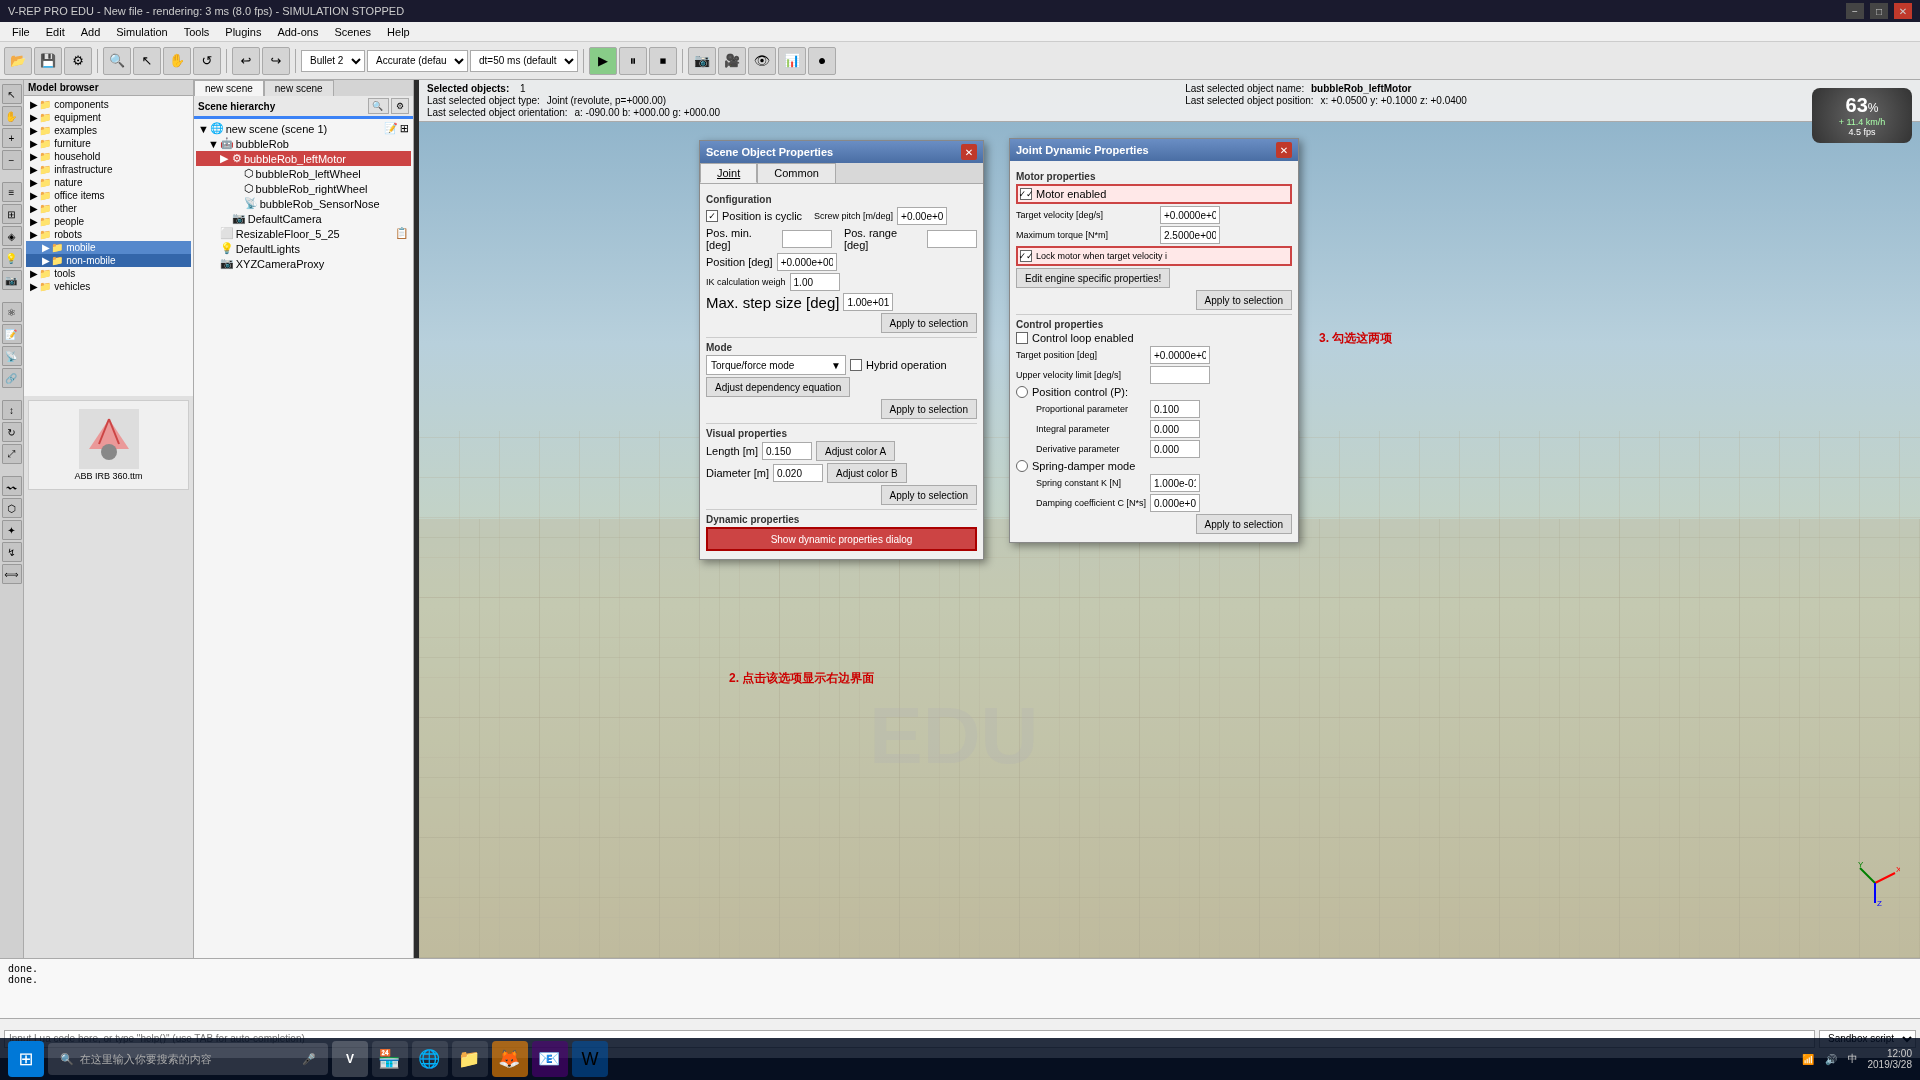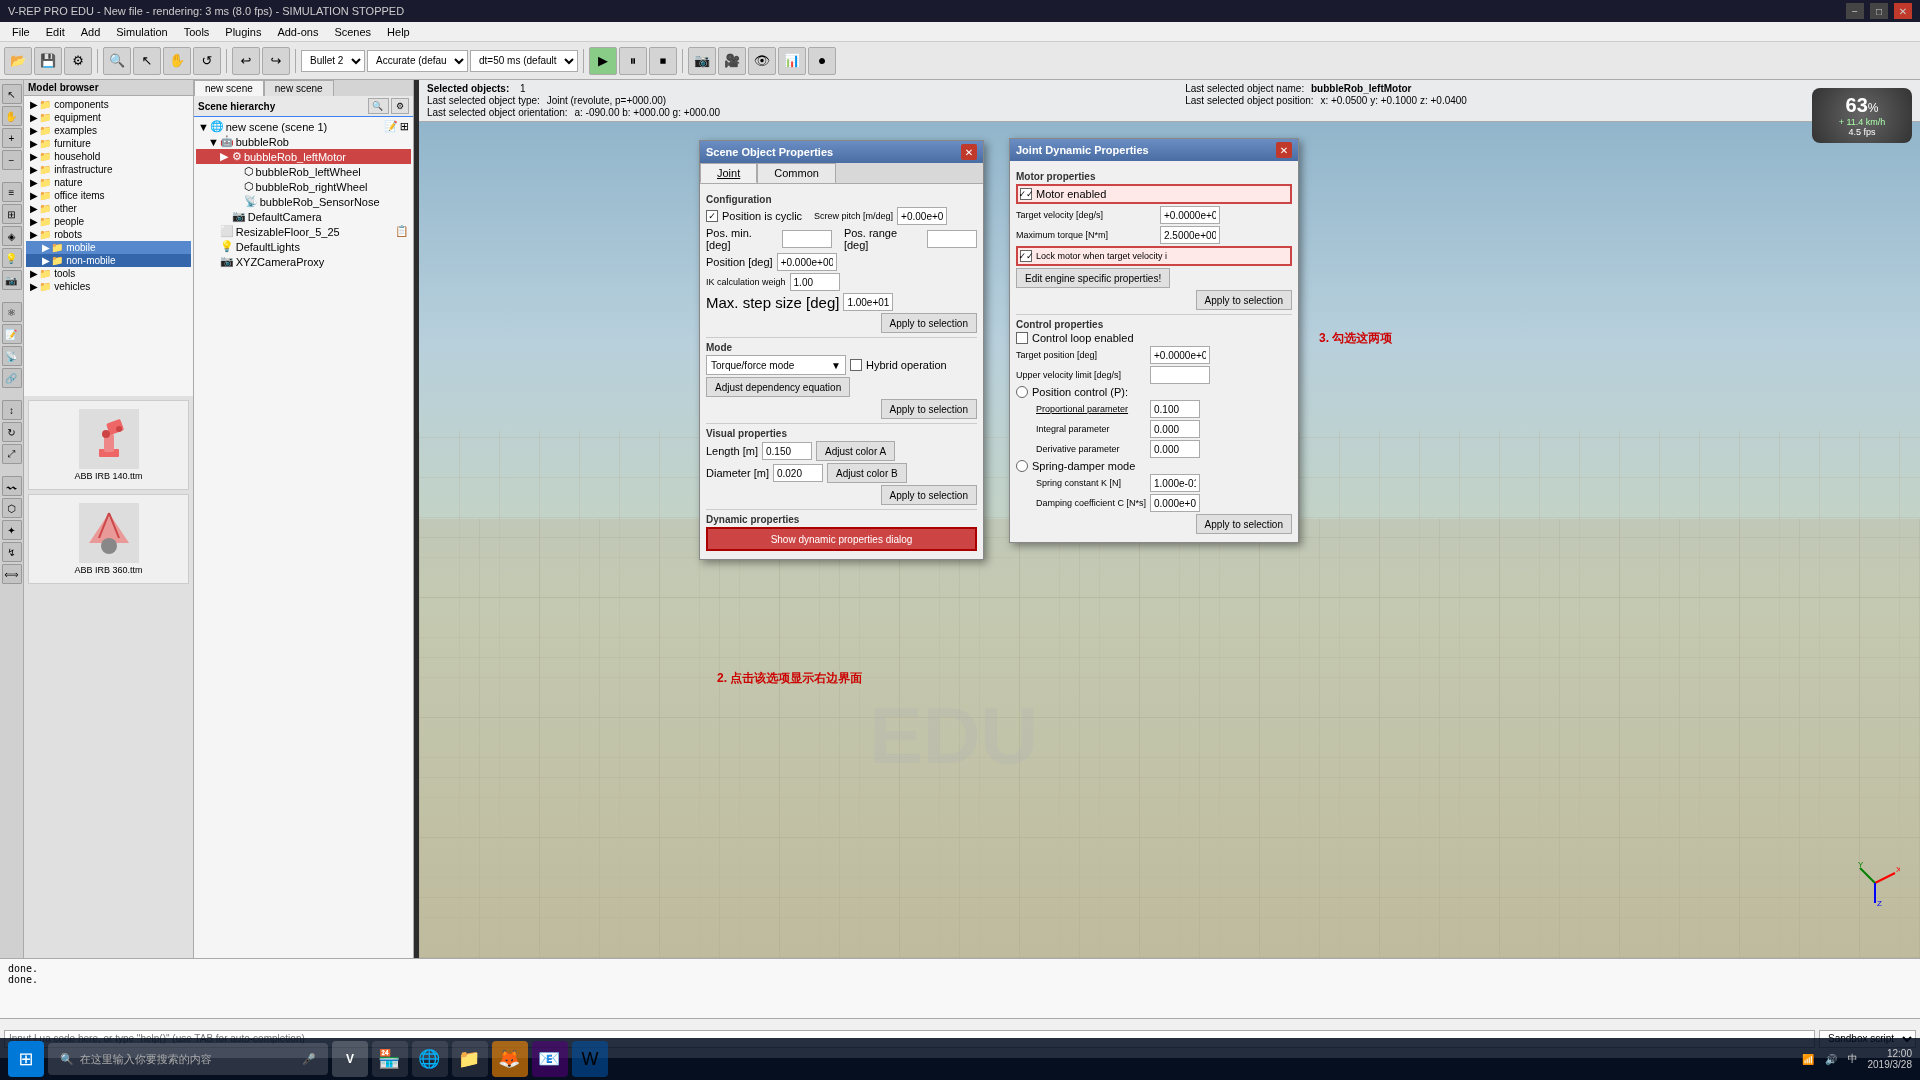--- a/index.html
+++ b/index.html
@@ -28,21 +28,21 @@
     #left-icons { width: 24px; background: #d0d0d0; border-right: 1px solid #aaa; display: flex; flex-direction: column; align-items: center; padding-top: 4px; gap: 2px; }
     .icon-btn { width: 20px; height: 20px; background: #c4c4c4; border: 1px solid #999; cursor: pointer; display: flex; align-items: center; justify-content: center; font-size: 10px; border-radius: 1px; }
     #model-browser-title { background: #d4d4d4; padding: 2px 4px; font-size: 10px; font-weight: bold; border-bottom: 1px solid #aaa; }
     #model-browser-content { flex: 1; overflow-y: auto; padding: 2px; }
     .model-item { height: 90px; background: #f0f0f0; border: 1px solid #ccc; margin-bottom: 4px; display: flex; flex-direction: column; align-items: center; justify-content: center; padding: 4px; }
     .model-thumb { width: 60px; height: 60px; background: #ddd; display: flex; align-items: center; justify-content: center; font-size: 24px; }
     .model-label { font-size: 9px; text-align: center; margin-top: 2px; }
     #scene-tabs { display: flex; background: #d4d4d4; }
     .scene-tab { padding: 2px 10px; font-size: 10px; cursor: pointer; border: 1px solid #aaa; border-bottom: none; background: #e0e0e0; }
     .scene-tab.active { background: #f5f5f5; }
-    #scene-header { background: #e8e8e8; padding: 2px 4px; display: flex; align-items: center; justify-content: space-between; border-bottom: 1px solid #3b82f6; font-size: 10px; font-weight: bold; }
+    #scene-header { background: #e8e8e8; padding: 2px 4px; display: flex; align-items: center; justify-content: space-between; border-bottom: 3px solid #3b82f6; font-size: 10px; font-weight: bold; }
     #scene-content { flex: 1; overflow-y: auto; padding: 2px; }
     .hier-item { display: flex; align-items: center; gap: 2px; padding: 1px 2px; cursor: pointer; white-space: nowrap; }
     .hier-item.selected { background: #cc4444; color: white; }
     .indent-1 { padding-left: 12px; }
     .indent-2 { padding-left: 24px; }
     .indent-3 { padding-left: 36px; }
 
     
     #viewport { flex: 1; background: linear-gradient(180deg, #a0b8c8 0%, #c8d8e0 40%, #d4d0b8 70%, #c8c4a8 100%); position: relative; overflow: hidden; }
     .viewport-grid { position: absolute; bottom: 0; left: 0; right: 0; height: 60%; background: repeating-linear-gradient(0deg, rgba(180,175,155,0.3) 0px, rgba(180,175,155,0.3) 1px, transparent 1px, transparent 40px), repeating-linear-gradient(90deg, rgba(180,175,155,0.3) 0px, rgba(180,175,155,0.3) 1px, transparent 1px, transparent 40px); }
@@ -259,32 +259,20 @@
           <span>▶</span>
           <span>📁</span>
           <span>vehicles</span>
         </div>
       </div>
 
       <div style="flex:1; overflow-y:auto; background:#e0e0e0; padding:4px;">
         <div class="model-item">
           <div class="model-thumb">
             <svg width="50" height="50" viewBox="0 0 50 50">
-              <rect x="15" y="35" width="20" height="8" fill="#e66" rx="1"></rect>
-              <rect x="20" y="20" width="10" height="18" fill="#e88" rx="2"></rect>
-              <rect x="22" y="10" width="15" height="12" fill="#e66" rx="2" transform="rotate(-20 22 10)"></rect>
-              <circle cx="22" cy="20" r="4" fill="#c44"></circle>
-              <circle cx="35" cy="15" r="3" fill="#c44"></circle>
-            </svg>
-          </div>
-          <div class="model-label">ABB IRB 140.ttm</div>
-        </div>
-        <div class="model-item">
-          <div class="model-thumb">
-            <svg width="50" height="50" viewBox="0 0 50 50">
               <polygon points="25,5 45,35 5,35" fill="#e88" opacity="0.8"></polygon>
               <circle cx="25" cy="38" r="8" fill="#888"></circle>
               <line x1="25" y1="5" x2="15" y2="30" stroke="#c44" stroke-width="2"></line>
               <line x1="25" y1="5" x2="35" y2="30" stroke="#c44" stroke-width="2"></line>
             </svg>
           </div>
           <div class="model-label">ABB IRB 360.ttm</div>
         </div>
       </div>
     </div>
@@ -486,21 +474,21 @@
         </div>
         <div class="divider"></div>
 
         <div class="section-label">Dynamic properties</div>
         <div class="form-row">
           <button class="form-btn primary full-width highlighted-row" style="background:#cc4444; color:white; border:2px solid #aa0000; width:100%; height:24px;">Show dynamic properties dialog</button>
         </div>
       </div>
     </div>
 
-    <div class="annotation-text" style="top:590px; left:298px;">2. 点击该选项显示右边界面</div>
+    <div class="annotation-text" style="top:590px; left:310px;">2. 点击该选项显示右边界面</div>
 
     <div class="dialog" style="left:590px; top:58px; width:290px;">
       <div class="dialog-titlebar">
         <span>Joint Dynamic Properties</span>
         <button class="dialog-close">✕</button>
       </div>
       <div class="dialog-body">
 
         <div class="section-label">Motor properties</div>
         <div class="form-row highlighted-row" style="border:2px solid #cc4444; padding:2px; background:#ffe8e8;">
@@ -538,21 +526,21 @@
         </div>
         <div class="form-row">
           <span style="font-size:9px; min-width:130px;">Upper velocity limit [deg/s]</span>
           <input class="form-input medium" style="">
         </div>
         <div class="form-row">
           <div class="rb"></div>
           <span>Position control (P):</span>
         </div>
         <div class="form-row" style="padding-left:20px;">
-          <span style="font-size:9px; min-width:110px;text-decoration:underline;">Proportional parameter</span>
+          <span style="font-size:9px; min-width:110px;">Proportional parameter</span>
           <input class="form-input small" value="0.100" style="">
         </div>
         <div class="form-row" style="padding-left:20px;">
           <span style="font-size:9px; min-width:110px;">Integral parameter</span>
           <input class="form-input small" value="0.000" style="">
         </div>
         <div class="form-row" style="padding-left:20px;">
           <span style="font-size:9px; min-width:110px;">Derivative parameter</span>
           <input class="form-input small" value="0.000" style="">
         </div>

